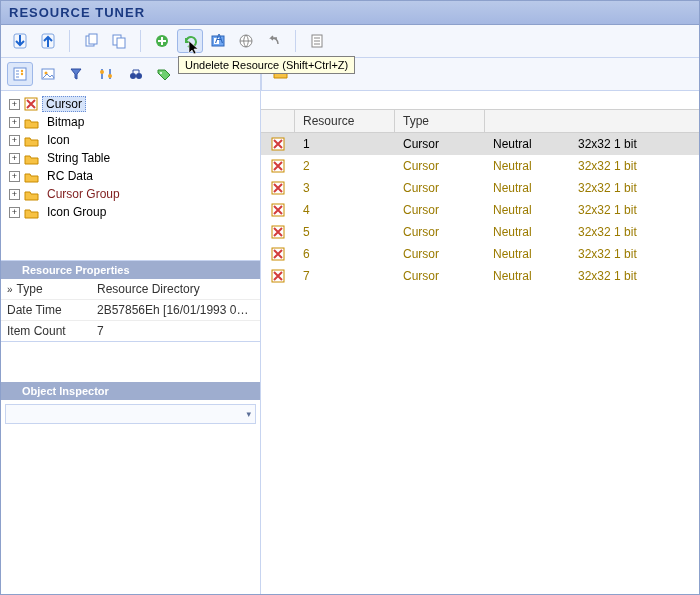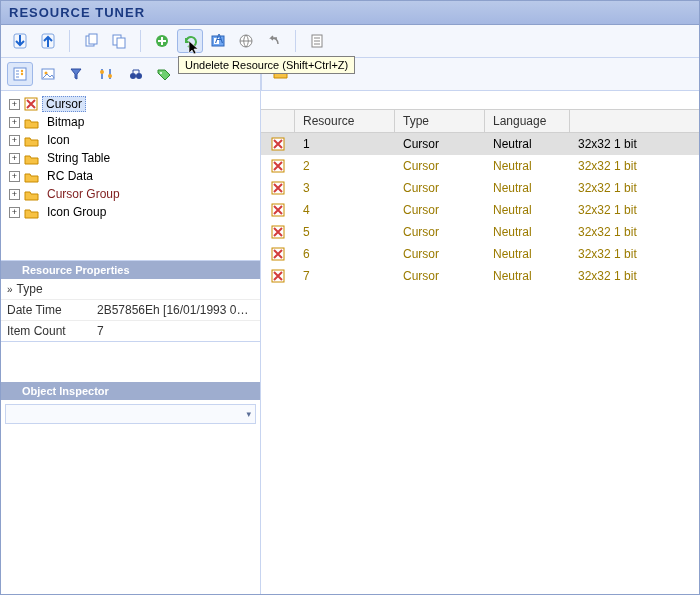--- a/index.html
+++ b/index.html
@@ -293,20 +293,21 @@
         </div>
       </div>
 
     <div class="panel-header">Resource Properties</div>
     <div class="propgrid" id="props">
         <div class="prow">
           <div class="pkey">
             <span class="chev">»</span>
             <span>Type</span>
           </div>
+          <div class="pval">Resource Directory</div>
         </div>
         <div class="prow">
           <div class="pkey">
             <span>Date Time</span>
           </div>
           <div class="pval">2B57856Eh  [16/01/1993 03:47...</div>
         </div>
         <div class="prow">
           <div class="pkey">
             <span>Item Count</span>
@@ -322,21 +323,20 @@
         <span class="caret">▾</span>
       </div>
     <div style="flex:1; background:#fff;"></div>
   </div>
 
   <div class="rightcol">
     <div class="gridhead">
       <div class="gh c1"></div>
       <div class="gh c2">Resource</div>
       <div class="gh c3">Type</div>
-      <div class="gh c4">Language</div>
     </div>
     <div class="gridbody" id="gridbody">
         <div class="grow sel">
           <div class="gc c1">
             <svg class="xicon">
               <use href="#i-x"></use>
             </svg>
           </div>
           <div class="gc c2">1</div>
           <div class="gc c3">Cursor</div>

